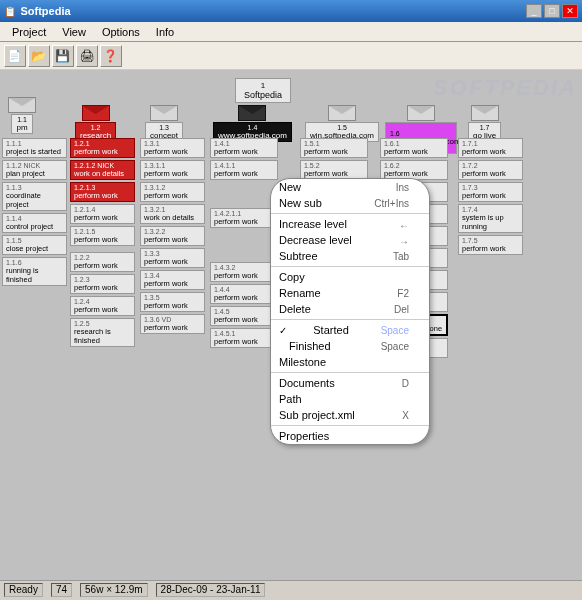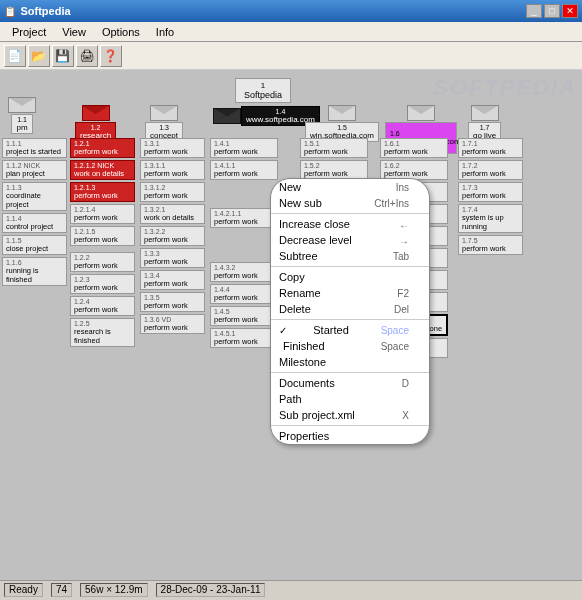--- a/index.html
+++ b/index.html
@@ -231,21 +231,21 @@
           <div style="position:absolute; top:0; left:0; right:0; height:8px; background:#bbb; clip-path:polygon(0 0,100% 0,50% 100%);"></div>
         </div>
         <div style="background:#e8e8e8; border:1px solid #999; padding:1px 4px; font-size:8px; margin-top:1px; text-align:center;">
           <div style="font-size:7px;">1.3</div>
           <div>concept</div>
         </div>
       </div>
     </div>
 
     <div style="position:absolute; top:35px; left:213px;">
-      <div style="display:flex; flex-direction:row; align-items:center;">
+      <div style="display:flex; flex-direction:column; align-items:center;">
         <div style="width:28px; height:16px; background:#333; border:1px solid #111; position:relative; overflow:hidden;">
           <div style="position:absolute; top:0; left:0; right:0; height:8px; background:#222; clip-path:polygon(0 0,100% 0,50% 100%);"></div>
         </div>
         <div style="background:#111; border:1px solid #000; padding:1px 4px; font-size:8px; margin-top:1px; text-align:center; color:white;">
           <div style="font-size:7px;">1.4</div>
           <div>www.softpedia.com</div>
         </div>
       </div>
     </div>
 
@@ -520,21 +520,21 @@
       <div class="ctx-item">
         <span>New</span>
           <span class="ctx-shortcut">Ins</span>
       </div>
       <div class="ctx-item">
         <span>New sub</span>
           <span class="ctx-shortcut">Ctrl+Ins</span>
       </div>
       <div class="ctx-separator"></div>
       <div class="ctx-item">
-        <span>Increase close</span>
+        <span>Increase level</span>
           <span class="ctx-shortcut">←</span>
       </div>
       <div class="ctx-item">
         <span>Decrease level</span>
           <span class="ctx-shortcut">→</span>
       </div>
       <div class="ctx-item">
         <span>Subtree</span>
           <span class="ctx-shortcut">Tab</span>
       </div>
@@ -549,21 +549,21 @@
       </div>
       <div class="ctx-item">
         <span>Delete</span>
           <span class="ctx-shortcut">Del</span>
       </div>
       <div class="ctx-separator"></div>
       <div class="ctx-item checked">
         <span style="padding-left:10px;">Started</span>
           <span class="ctx-shortcut">Space</span>
       </div>
-      <div class="ctx-item" style="padding-left:12px;">
+      <div class="ctx-item" style="padding-left:18px;">
         <span>Finished</span>
           <span class="ctx-shortcut">Space</span>
       </div>
       <div class="ctx-item">
         <span>Milestone</span>
           <span class="ctx-shortcut"></span>
       </div>
       <div class="ctx-separator"></div>
       <div class="ctx-item">
         <span>Documents</span>

